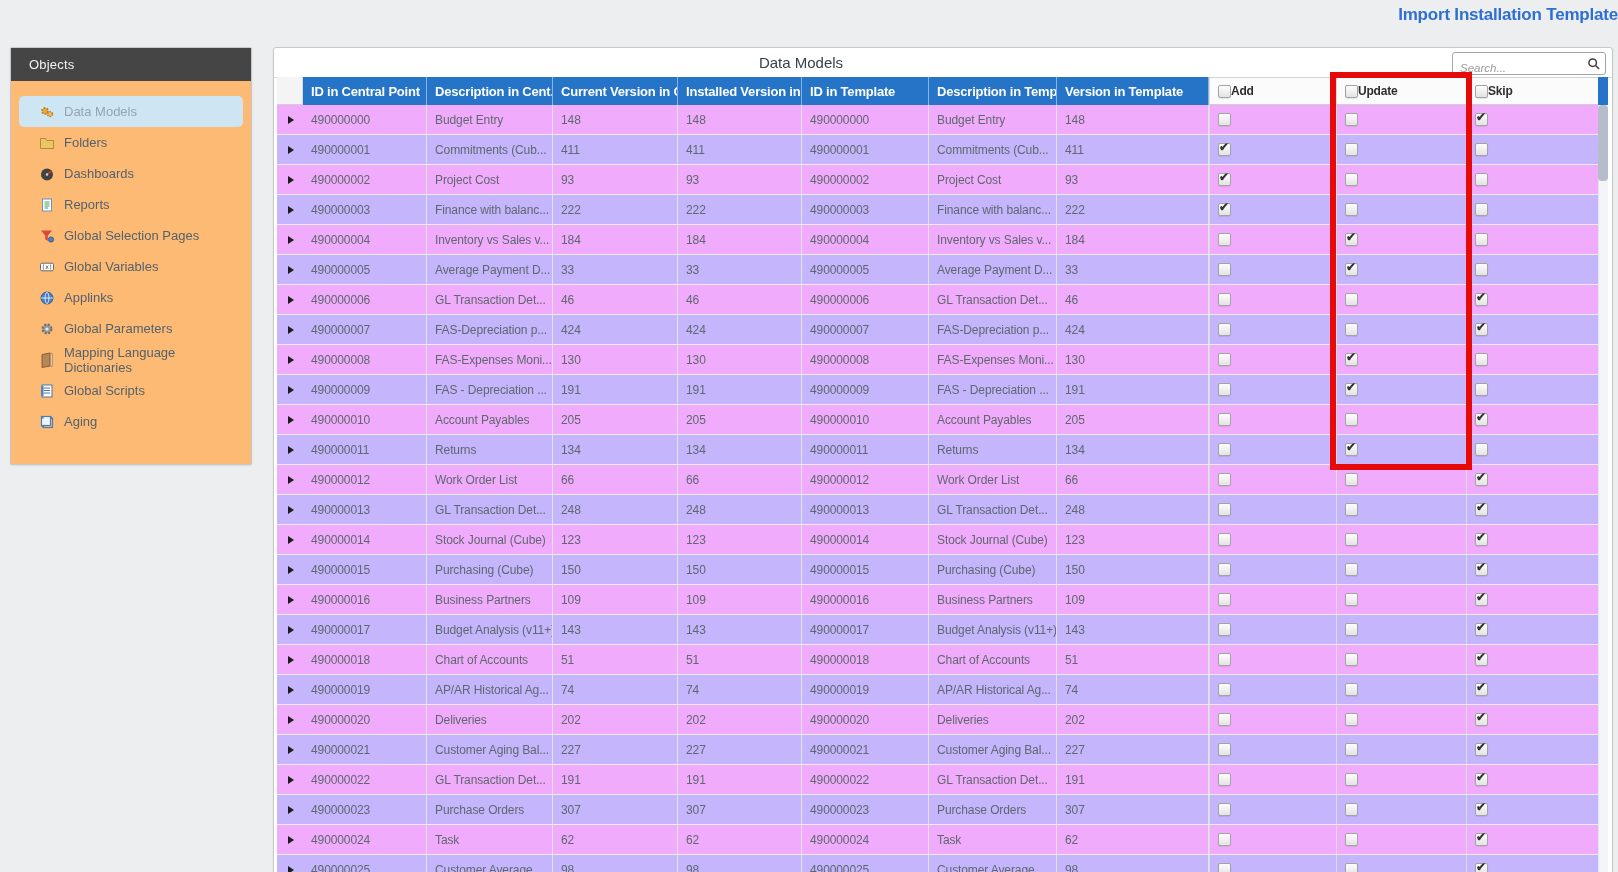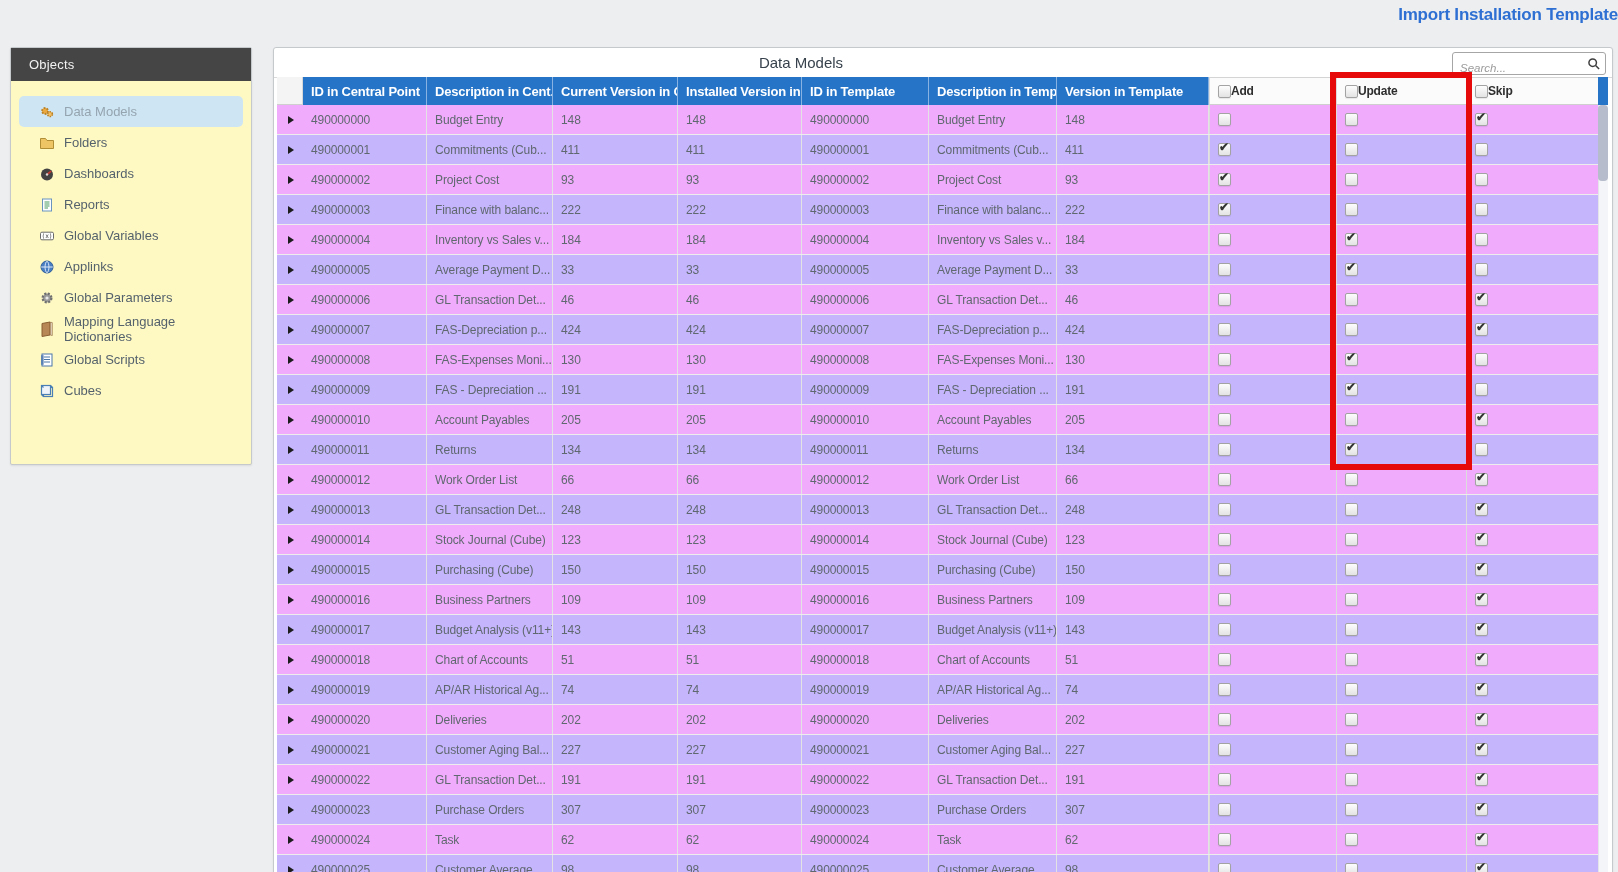--- a/index.html
+++ b/index.html
@@ -10,21 +10,21 @@
     -webkit-font-smoothing:antialiased;
   }
   
   .page-title{
     position:absolute;top:5px;left:0;width:100%;text-align:right;
     font-size:17px;font-weight:bold;color:#2d6fd2;letter-spacing:-0.2px;
   }
   
   .sidebar{
     position:absolute;left:10px;top:47px;width:240px;height:416px;
-    background:#fef9c3;border:1px solid #c6c9cc;border-radius:2px;
+    background:#fdba74;border:1px solid #c6c9cc;border-radius:2px;
     box-shadow:0 1px 2px rgba(0,0,0,.08);
   }
   .sidebar-header{
     height:33px;line-height:33px;background:#454545;color:#f2f2f2;
     font-size:13px;padding-left:18px;letter-spacing:.2px;
   }
   .sidebar-list{padding-top:15px;}
   .sidebar-item{
     height:31px;display:flex;align-items:center;gap:9px;
     padding-left:20px;margin:0 8px;border-radius:5px;cursor:pointer;
@@ -152,20 +152,29 @@
           <svg viewBox="0 0 16 16">
             <rect x="3.5" y="2" width="9" height="12" fill="#fbfdff" stroke="#6a94bd"></rect>
             <path d="M5.5 5h5M5.5 7h5M5.5 9h5M5.5 11h3.5" stroke="#4f9e63" stroke-width="1.1"></path>
           </svg>
         </span>
         <span>Reports</span>
       </div>
       <div class="sidebar-item">
         <span class="s-icon">
           <svg viewBox="0 0 16 16">
+            <path d="M2 2.5h11l-4.2 5v5.5l-2.6-1.7V7.5z" fill="#d8493b"></path>
+            <circle cx="12" cy="11.5" r="2.6" fill="#4f7fbf" stroke="#35608f"></circle>
+          </svg>
+        </span>
+        <span>Global Selection Pages</span>
+      </div>
+      <div class="sidebar-item">
+        <span class="s-icon">
+          <svg viewBox="0 0 16 16">
             <rect x="1.5" y="4.2" width="13" height="7.6" rx="1.4" fill="#fff" stroke="#6a6a6a"></rect>
             <text x="8" y="10.4" font-size="6.2" text-anchor="middle" fill="#444" font-family="monospace">(x)</text>
           </svg>
         </span>
         <span>Global Variables</span>
       </div>
       <div class="sidebar-item">
         <span class="s-icon">
           <svg viewBox="0 0 16 16">
             <circle cx="8" cy="8" r="6" fill="#4a7ec2" stroke="#2d5d99"></circle>
@@ -203,21 +212,21 @@
         <span>Global Scripts</span>
       </div>
       <div class="sidebar-item">
         <span class="s-icon">
           <svg viewBox="0 0 16 16" fill="none" stroke="#4a7fb5" stroke-width="1.2">
             <rect x="4.5" y="4.5" width="9" height="9"></rect>
             <rect x="2.5" y="2.5" width="9" height="9" fill="#eef4fa"></rect>
             <path d="M2.5 2.5l2 2M11.5 2.5l2 2M2.5 11.5l2 2"></path>
           </svg>
         </span>
-        <span>Cubes</span>
+        <span>Aging</span>
       </div>
     </div>
 </div>
 
 <div class="panel">
   <div class="panel-titlebar">
     <span class="panel-title">Data Models</span>
     <div class="search-wrap">
       <input class="search-input" type="text" placeholder="Search..." style="">
       <span class="search-btn">

